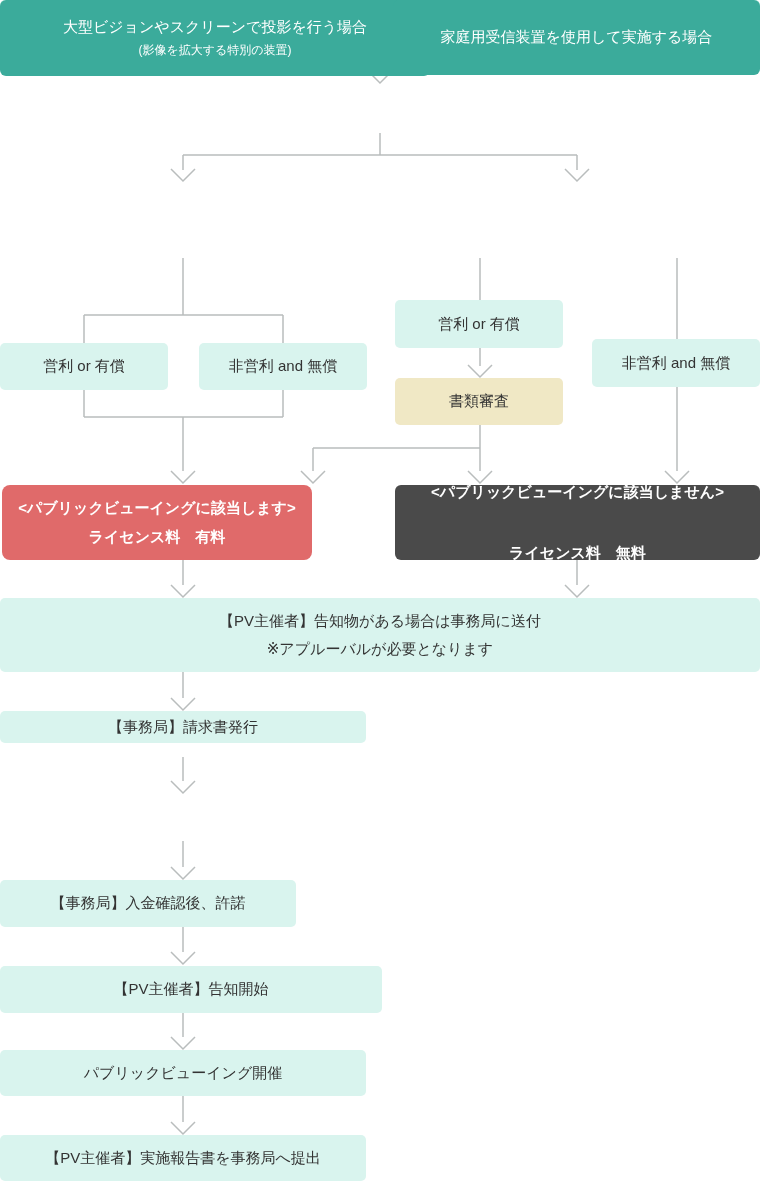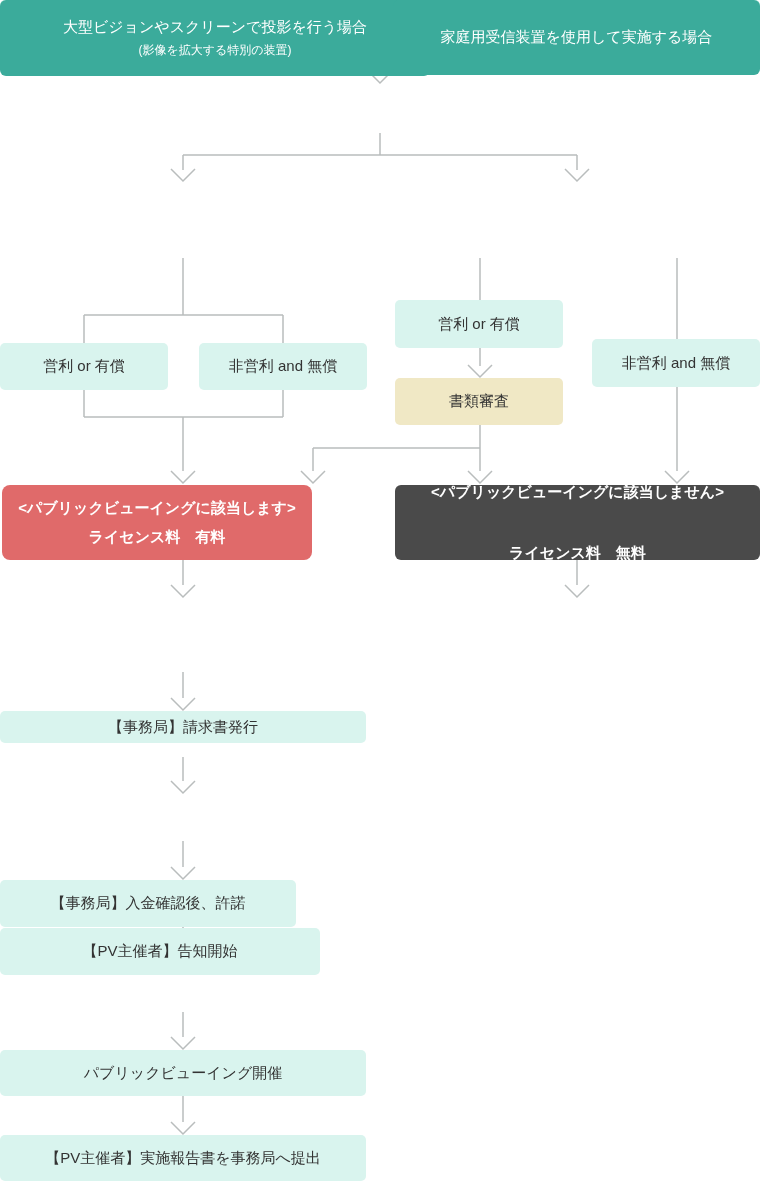--- a/index.html
+++ b/index.html
@@ -100,31 +100,35 @@
   <div class="node red" style="left:2px;top:485px;width:310px;height:75px;border-radius:8px;">
     <span>&lt;パブリックビューイングに該当します&gt;</span>
     <span>ライセンス料　有料</span>
   </div>
 
   <div class="node darkbox" style="left:395px;top:485px;width:365px;height:75px;gap:32px;">
     <span>&lt;パブリックビューイングに該当しません&gt;</span>
     <span>ライセンス料　無料</span>
   </div>
 
+  <div class="node mint twoline" style="left:0;top:598px;width:760px;height:74px;">
+    <span>【PV主催者】告知物がある場合は事務局に送付</span>
+    <span>※アプルーバルが必要となります</span>
+  </div>
 
   <div class="node mint" style="left:0;top:711px;width:366px;height:32px;">
     <span>【事務局】請求書発行</span>
   </div>
 
 
   <div class="node mint" style="left:0;top:880px;width:296px;height:47px;">
     <span>【事務局】入金確認後、許諾</span>
   </div>
 
-  <div class="node mint" style="left:0;top:928px;width:320px;height:47px;text-align:right;">
+  <div class="node mint" style="left:0;top:966px;width:382px;height:47px;text-align:right;">
     <span>【PV主催者】告知開始</span>
   </div>
 
   <div class="node mint" style="left:0;top:1050px;width:366px;height:46px;">
     <span>パブリックビューイング開催</span>
   </div>
 
   <div class="node mint" style="left:0;top:1135px;width:366px;height:46px;">
     <span>【PV主催者】実施報告書を事務局へ提出</span>
   </div>

